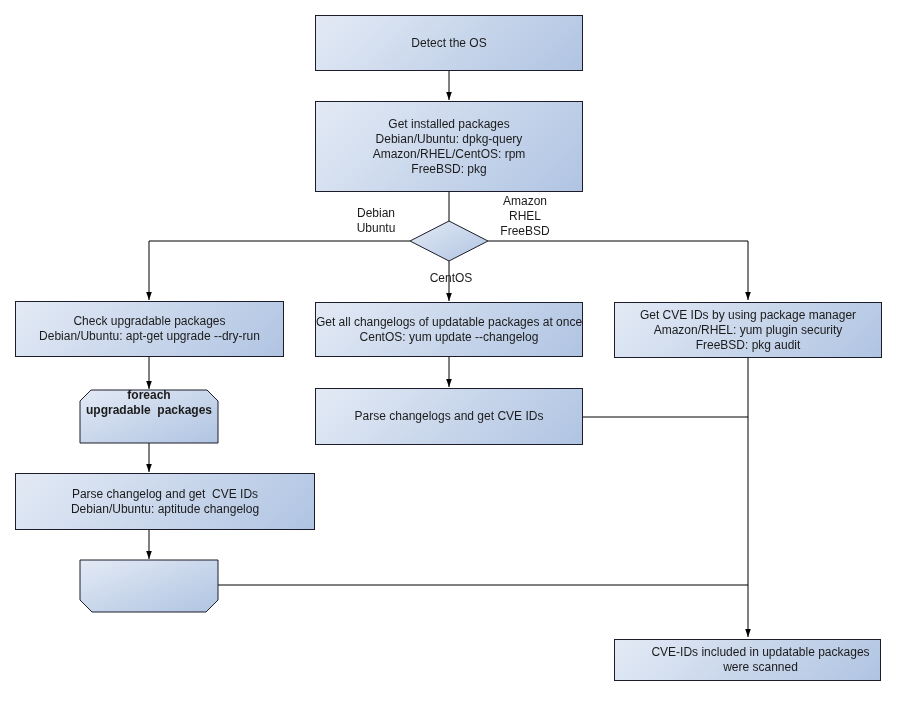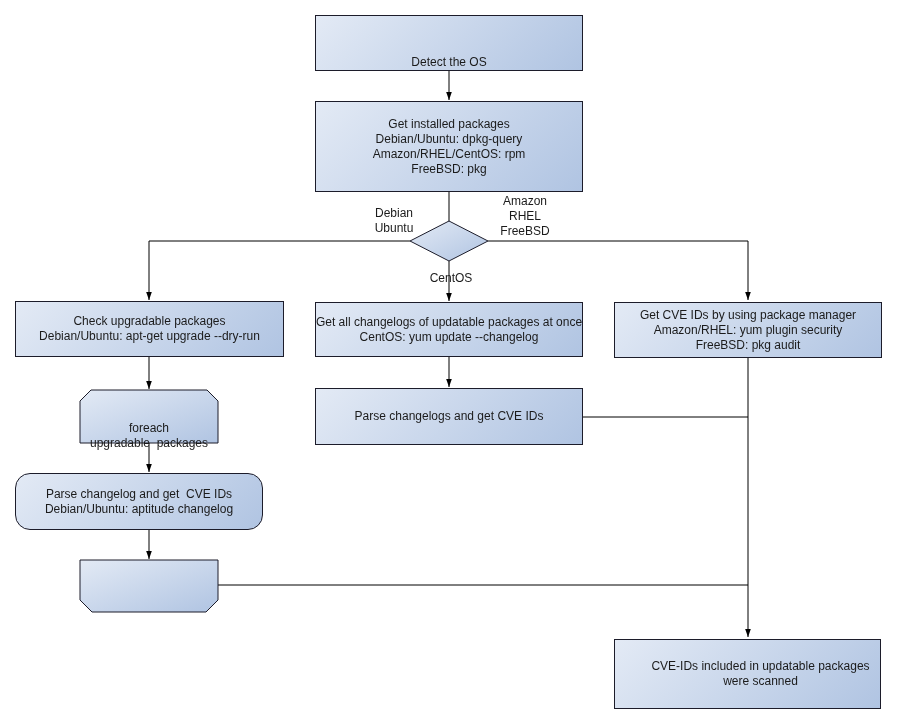--- a/index.html
+++ b/index.html
@@ -68,67 +68,67 @@
       <polyline class="edge" points="218,585 748,585"></polyline>
       <polyline class="edge" points="583,417 748,417"></polyline>
       <polyline class="edge" points="748,358 748,637" marker-end="url(#arw)"></polyline>
     </g>
 
     <polygon class="shape" points="449,221 488,241 449,261 410,241"></polygon>
     <polygon class="shape" points="80,401 91,390 207,390 218,401 218,443 80,443"></polygon>
     <polygon class="shape" points="80,560 218,560 218,600 206,612 92,612 80,600"></polygon>
   </svg>
 
-  <div class="node" style="left:315px;top:15px;width:268px;height:56px;align-items:flex-end;">
+  <div class="node" style="left:315px;top:15px;width:268px;height:56px;">
     <span class="lbl">Detect the OS</span>
   </div>
 
   <div class="node" style="left:315px;top:101px;width:268px;height:91px;">
     <span class="lbl">Get installed packages
 Debian/Ubuntu: dpkg-query
 Amazon/RHEL/CentOS: rpm
 FreeBSD: pkg</span>
   </div>
 
   <div class="node" style="left:15px;top:301px;width:269px;height:56px;">
     <span class="lbl">Check upgradable packages
 Debian/Ubuntu: apt-get upgrade --dry-run</span>
   </div>
 
-  <div class="node" style="left:15px;top:473px;width:248px;height:57px;border-radius:15px;">
+  <div class="node" style="left:15px;top:473px;width:300px;height:57px;">
     <span class="lbl">Parse changelog and get  CVE IDs
 Debian/Ubuntu: aptitude changelog</span>
   </div>
 
   <div class="node" style="left:315px;top:302px;width:268px;height:55px;">
     <span class="lbl">Get all changelogs of updatable packages at once
 CentOS: yum update --changelog</span>
   </div>
 
   <div class="node" style="left:315px;top:388px;width:268px;height:57px;">
     <span class="lbl">Parse changelogs and get CVE IDs</span>
   </div>
 
   <div class="node" style="left:614px;top:302px;width:268px;height:56px;justify-content:center;">
     <span class="lbl">Get CVE IDs by using package manager
 Amazon/RHEL: yum plugin security
 FreeBSD: pkg audit</span>
   </div>
 
-  <div class="node" style="left:614px;top:639px;width:267px;height:70px;padding-left:26px;">
+  <div class="node" style="left:614px;top:639px;width:267px;height:42px;padding-left:26px;">
     <span class="lbl">CVE-IDs included in updatable packages
 were scanned</span>
   </div>
 
-  <div class="overlay" style="left:80px;top:404px;width:138px;height:64px;">
+  <div class="overlay" style="left:80px;top:371px;width:138px;height:64px;font-weight:bold;">
     <span class="lbl">foreach
 upgradable  packages</span>
   </div>
 
 
-  <div class="edge-label" style="left:351px;top:206px;width:50px;margin-left:18px;">Debian
+  <div class="edge-label" style="left:351px;top:206px;width:50px;">Debian
 Ubuntu</div>
   <div class="edge-label" style="left:498px;top:194px;width:54px;">Amazon
 RHEL
 FreeBSD</div>
   <div class="edge-label" style="left:394px;top:271px;width:50px;margin-left:32px;">CentOS</div>
 
 </div>
 
 </body></html>

